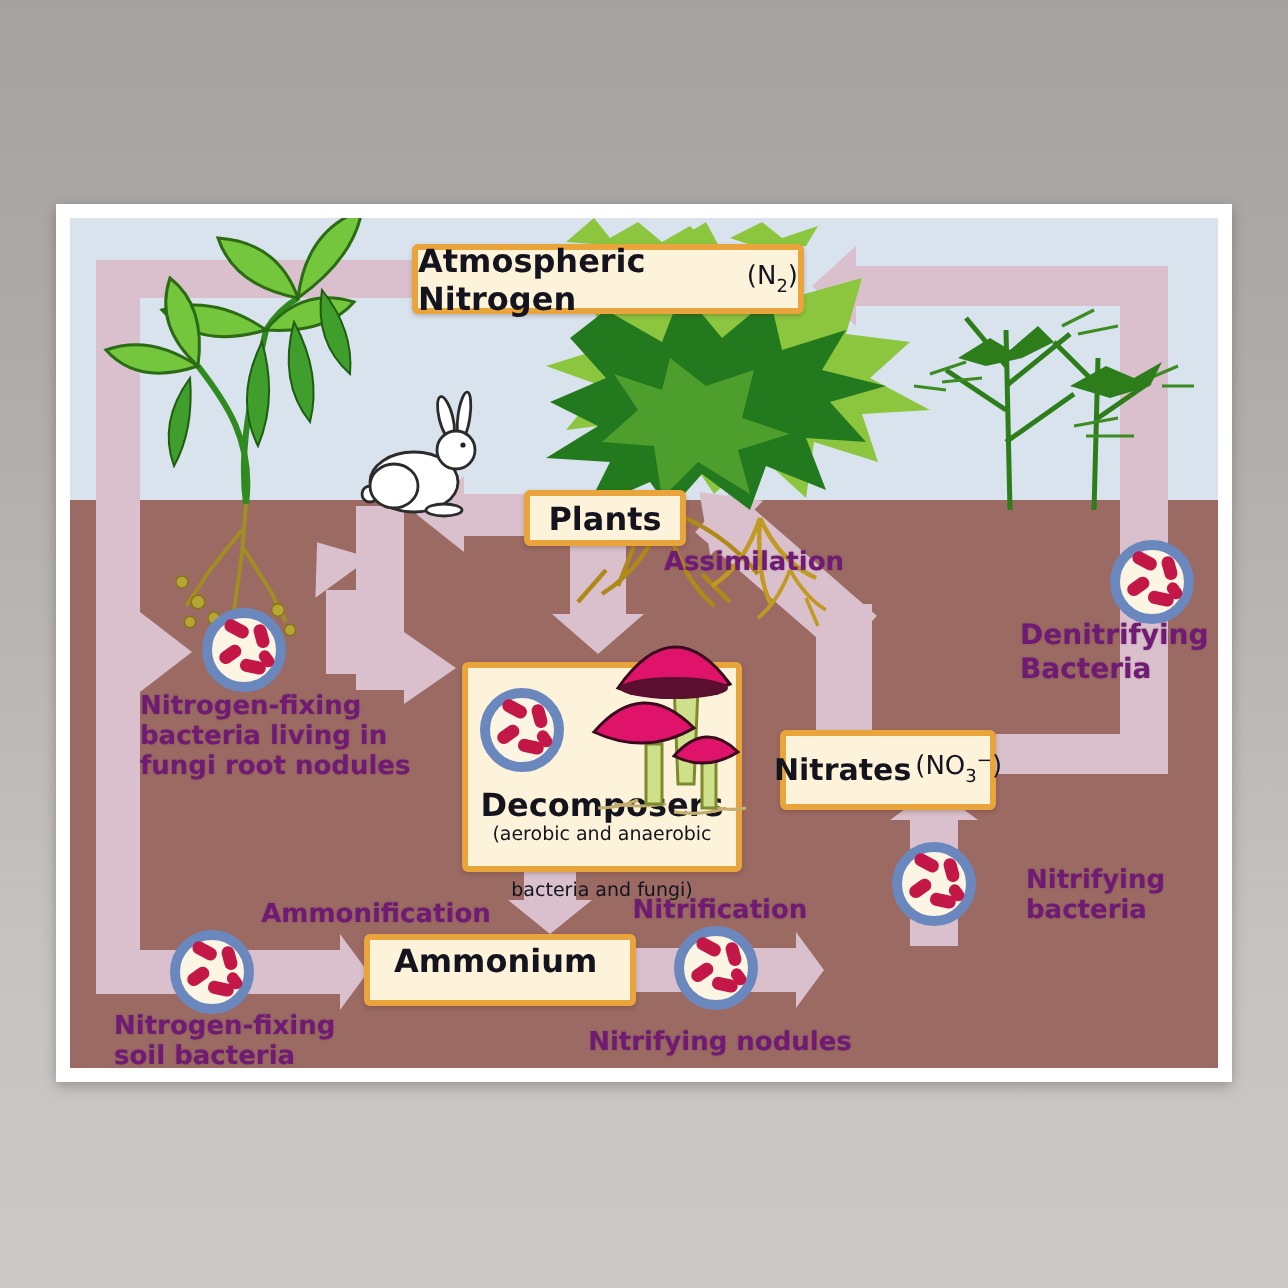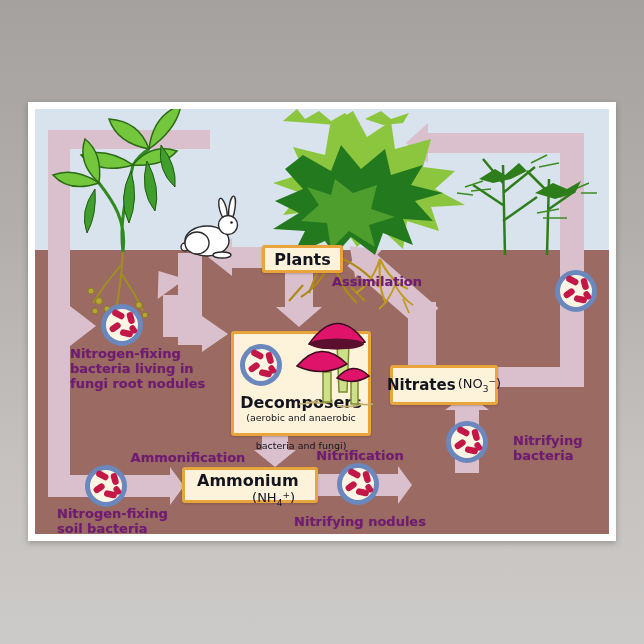--- a/index.html
+++ b/index.html
@@ -163,39 +163,42 @@
       <ellipse cx="172" cy="132" rx="22" ry="15"></ellipse>
       <ellipse cx="162" cy="134" rx="12" ry="11"></ellipse>
       <ellipse cx="188" cy="100" rx="3.4" ry="11" transform="rotate(-14 188 100)"></ellipse>
       <ellipse cx="197" cy="99" rx="3" ry="12" transform="rotate(8 197 99)"></ellipse>
       <circle cx="193" cy="116" r="9.5"></circle>
       <ellipse cx="187" cy="146" rx="9" ry="3"></ellipse>
       <circle cx="196.5" cy="113.5" r="1.3" fill="#222" stroke="none"></circle>
     </g>
   </svg>
 
+  <div class="box" style="left:171px;top:13px;width:196px;height:35px;">
+    <span class="bold" style="font-size:16px;">Atmospheric Nitrogen</span>
+    <span class="formula" style="margin-left:3px;"><span>(N</span><span class="sb">2</span><span>)</span></span>
+  </div>
 
   <div class="box" style="left:227px;top:136px;width:81px;height:28px;">
     <span class="bold" style="font-size:16px;">Plants</span>
   </div>
 
   <div class="box" style="left:196px;top:222px;width:140px;height:105px;">
     <span class="dec-title">Decomposers</span>
     <span class="dec-sub" style="top:78px;">(aerobic and anaerobic</span>
     <span class="dec-sub" style="top:106px;">bacteria and fungi)</span>
   </div>
 
   <div class="box" style="left:355px;top:256px;width:108px;height:40px;">
     <span class="bold" style="font-size:15px;">Nitrates</span>
     <span class="formula" style="margin-left:2px;"><span>(NO</span><span class="sb">3</span><span class="sp">−</span><span>)</span></span>
   </div>
 
   <div class="box" style="left:147px;top:358px;width:136px;height:36px;display:block;padding:2px 0 0 0;">
     <div class="bold" style="font-size:16px;padding-left:12px;line-height:17px;">Ammonium</div>
-    <div class="formula" style="text-align:right;padding-right:20px;line-height:13px;"><span>(NH</span><span class="sb">4</span><span class="sp">+</span><span>)</span></div>
   </div>
 
 
   <svg class="mushart" style="left:258px;top:205px;" width="80" height="96" viewBox="0 0 80 96">
     <path d="M40,88 q-14,2 -26,0 m30,4 q14,2 26,-2 m-44,-4 q-10,4 -20,4 m52,-2 q12,4 22,2" stroke="#c2ae6e" stroke-width="1.6" fill="none"></path>
     <path d="M44,28 L46,78 L54,78 L56,30 Z" fill="#cfe08a" stroke="#7e8a2e" stroke-width="1.5"></path>
     <path d="M16,30 Q44,-10 72,28 Q44,40 16,30 Z" fill="#e0136b" stroke="#3a0a1e" stroke-width="1.5"></path>
     <ellipse cx="44" cy="30" rx="27" ry="5.5" fill="#5a0f2e"></ellipse>
     <path d="M30,58 L30,88 L38,88 L38,58 Z" fill="#cfe08a" stroke="#7e8a2e" stroke-width="1.5"></path>
     <path d="M4,52 Q28,24 54,50 Q30,64 4,52 Z" fill="#e0136b" stroke="#3a0a1e" stroke-width="1.5"></path>
@@ -223,20 +226,24 @@
       </svg>
 
   <div class="lbl" style="left:290px;top:165px;width:104px;text-align:center;">Assimilation</div>
 
   <div class="lbl" style="left:35px;top:237px;">
     <div>Nitrogen-fixing</div>
     <div>bacteria living in</div>
     <div>fungi root nodules</div>
   </div>
 
+  <div class="lbl" style="left:475px;top:201px;font-size:14px;line-height:17px;">
+    <div>Denitrifying</div>
+    <div>Bacteria</div>
+  </div>
 
   <div class="lbl" style="left:93px;top:341px;width:120px;text-align:center;">Ammonification</div>
 
   <div class="lbl" style="left:270px;top:339px;width:110px;text-align:center;">Nitrification</div>
 
   <div class="lbl" style="left:458px;top:324px;margin-left:20px;">
     <div>Nitrifying</div>
     <div>bacteria</div>
   </div>
 

